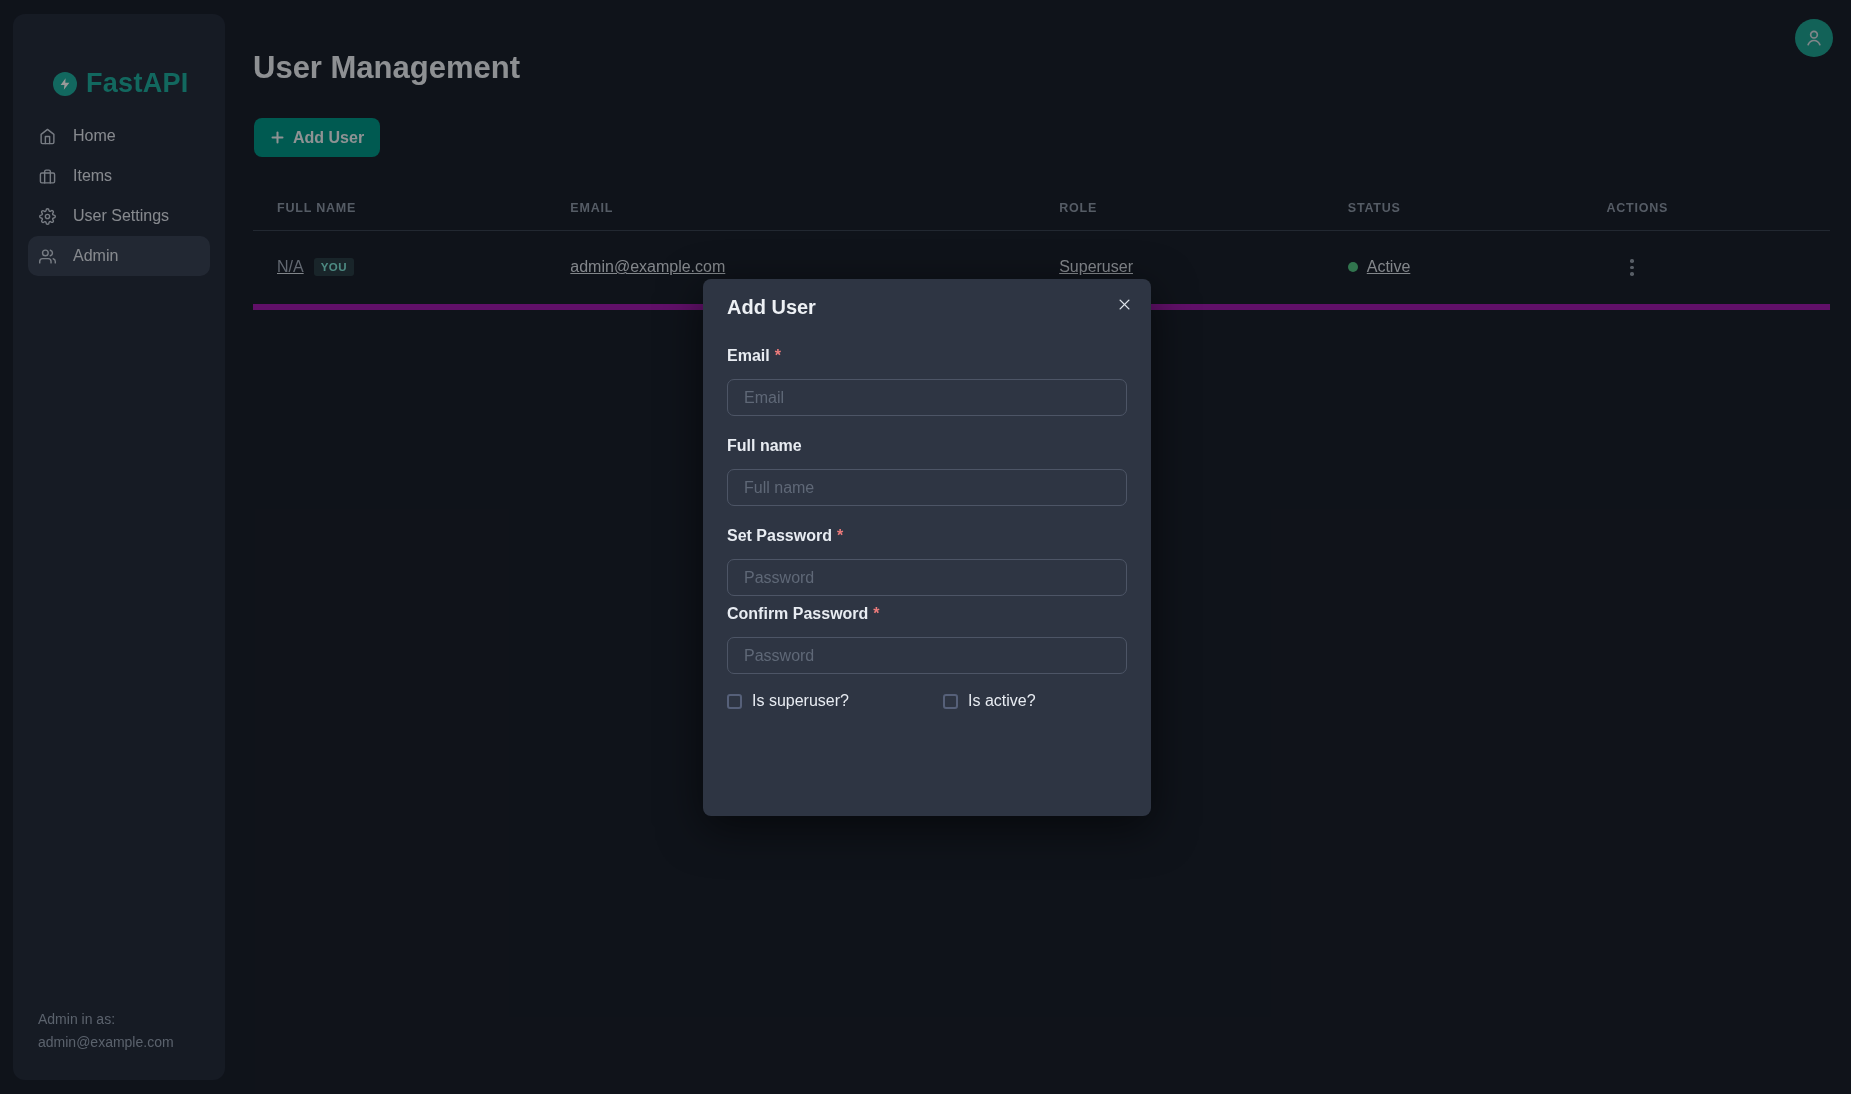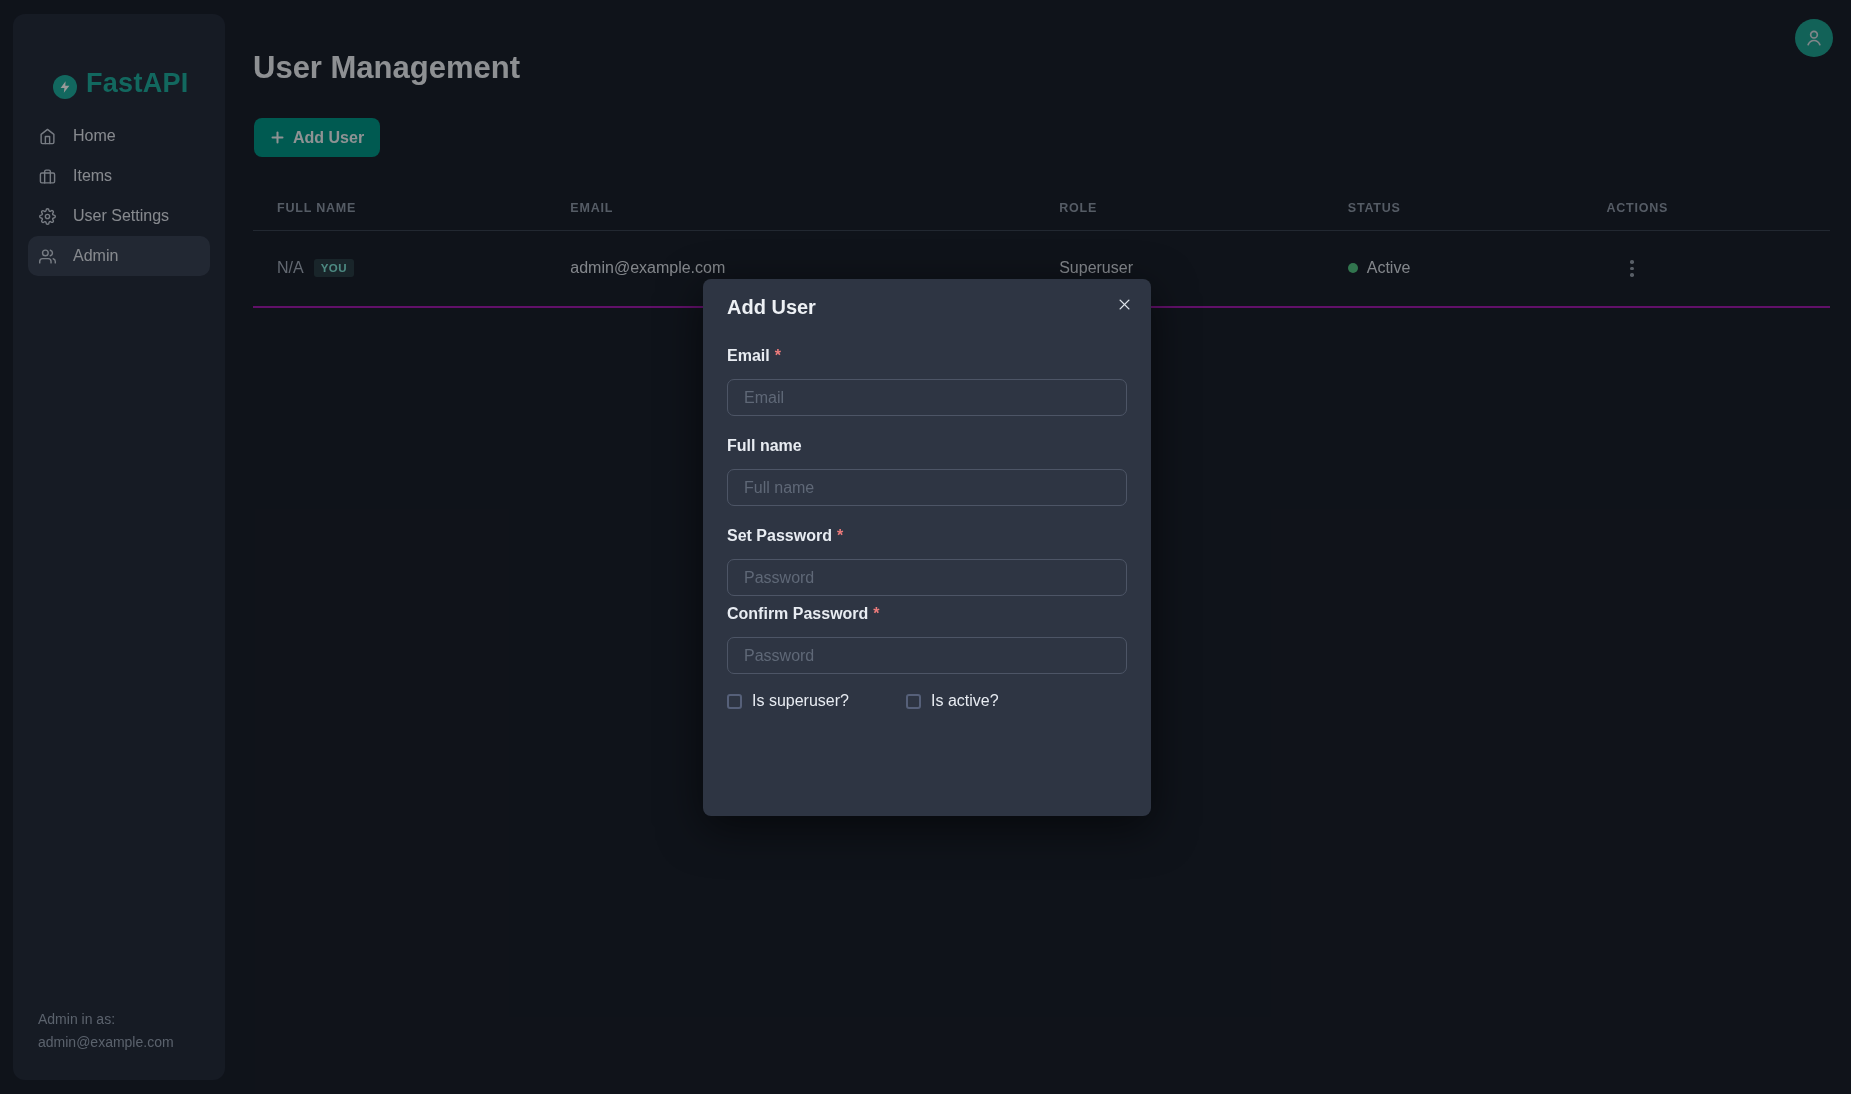--- a/index.html
+++ b/index.html
@@ -9,21 +9,21 @@
     background:#1A202C;
     font-family:"Liberation Sans","DejaVu Sans",sans-serif;
     overflow:hidden;
   }
 
   
   .sidebar {
     position:absolute; left:13px; top:14px; width:212px; height:1066px;
     background:#252D3D; border-radius:12px; z-index:1;
   }
-  .logo-row { position:absolute; left:40px; top:54px; display:flex; align-items:flex-end; gap:9px; }
+  .logo-row { position:absolute; left:40px; top:54px; display:flex; align-items:center; gap:9px; }
   .logo-circle {
     width:24px; height:24px; border-radius:50%; background:#1FAE9E;
     display:flex; align-items:center; justify-content:center; flex:0 0 auto;
   }
   .brand-text { font-size:27px; font-weight:600; color:#1FAE9E; letter-spacing:0.3px; }
 
   .nav { position:absolute; top:102px; left:15px; right:15px; display:flex; flex-direction:column; }
   .nav-item {
     height:40px; border-radius:10px; display:flex; align-items:center;
     padding:0 12px 0 11px; gap:17px; cursor:pointer;
@@ -54,21 +54,21 @@
   .avatar-btn svg { width:20px; height:20px; color:#D8E0E6; }
 
   .table-wrap { position:absolute; left:253px; top:195px; width:1577px; z-index:1; }
   table { width:100%; border-collapse:collapse; table-layout:fixed; }
   col.c1{width:18.6%} col.c2{width:31%} col.c3{width:18.3%} col.c4{width:16.4%} col.c5{width:15.7%}
   th {
     text-align:left; padding:6px 24px 15px 24px;
     font-size:12.5px; font-weight:700; letter-spacing:0.8px;
     color:#8E99A9; border-bottom:1px solid #3A4452; white-space:nowrap;
   }
-  td { padding:0 24px; height:76px; border-bottom:2px solid #a21caf; font-size:16px; color:#D9DFE7; }
+  td { padding:0 24px; height:76px; border-bottom:6px solid #a21caf; font-size:16px; color:#D9DFE7;text-decoration:underline; }
   .cell-muted { color:#A4AEBD; }
   .you-badge {
     display:inline-block; margin-left:10px; vertical-align:1px;
     background:rgba(129,230,217,0.16); color:#81E6D9;
     font-size:11.5px; font-weight:700; letter-spacing:0.5px;
     padding:3px 7px; border-radius:3px;
   }
   .status-cell { display:flex; align-items:center; gap:9px; }
   .status-dot { width:10px; height:10px; border-radius:50%; background:#52C383; flex:0 0 auto; }
   .kebab {
@@ -101,21 +101,21 @@
   .field input {
     width:100%; height:37px; background:transparent;
     border:1px solid #4D5566; border-radius:7px; padding:0 16px;
     font-size:16px; color:#E8ECF2; outline:none;
     font-family:"Liberation Sans","DejaVu Sans",sans-serif;
   }
   .field input::placeholder { color:#5F6877; }
 
   .cb-row { margin-top:18px; display:flex; align-items:center; }
   .cb-group { display:flex; align-items:center; gap:10px; cursor:pointer; }
-  .cb-group.g1 { width:179px; }
+  .cb-group.g1 { width:216px; }
   .cb { width:15px; height:15px; border:2px solid #566079; border-radius:3px; flex:0 0 auto; }
   .cb-label { font-size:16px; color:#E8ECF2; }
 
   .modal-footer { margin-top:40px; display:flex; justify-content:flex-end; gap:11px; }
   .btn {
     height:38px; border:none; border-radius:7px; cursor:pointer;
     font-size:16px; font-weight:700;
     font-family:"Liberation Sans","DejaVu Sans",sans-serif;
   }
   .btn-save { background:#009688; color:#FFFFFF; padding:0 17px; }

